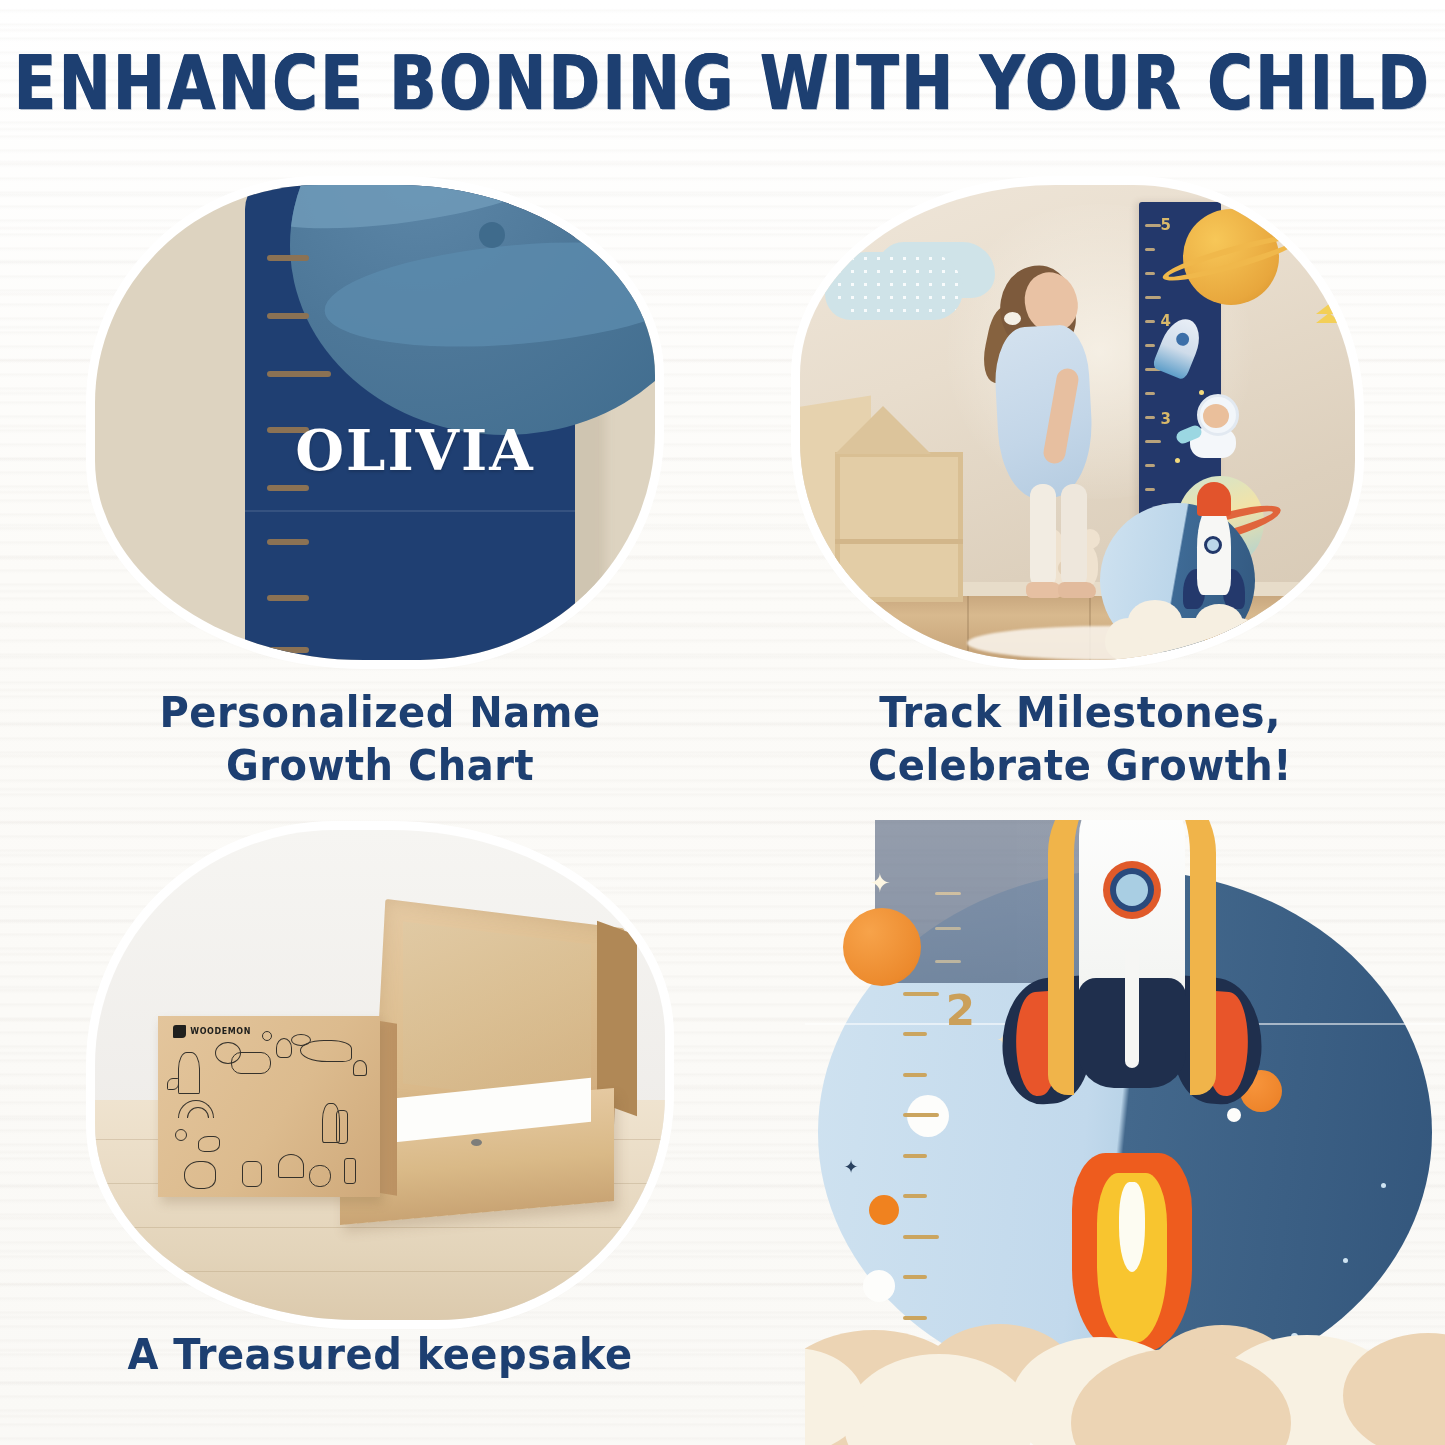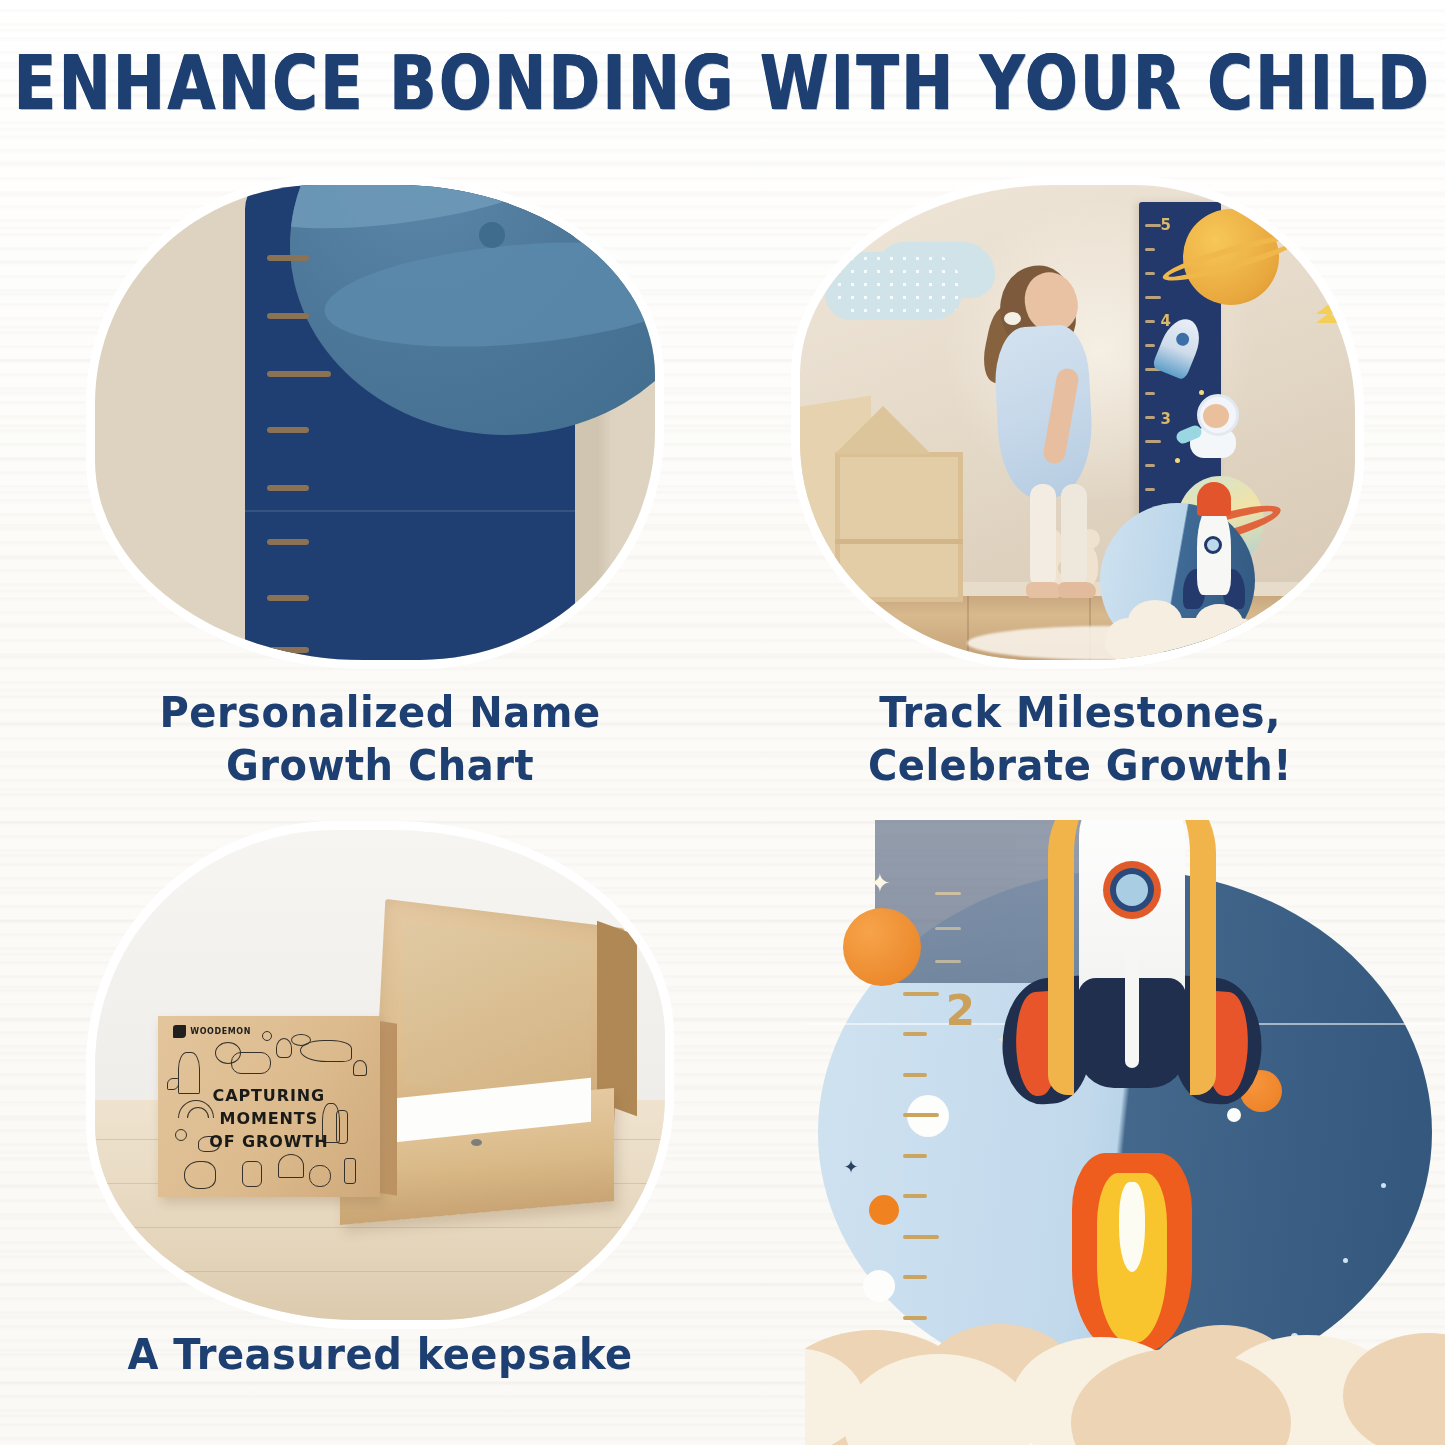--- a/index.html
+++ b/index.html
@@ -350,20 +350,21 @@
         <div class="t" style="top:176px; width:64px;"></div>
         <div class="t" style="top:232px; width:42px;"></div>
         <div class="t" style="top:290px; width:42px;"></div>
         <div class="t" style="top:344px; width:42px;"></div>
         <div class="t" style="top:400px; width:42px;"></div>
         <div class="t" style="top:452px; width:42px;"></div>
 
       </div>
 
       <div class="p1-divider"></div>
+      <div class="p1-name">OLIVIA</div>
 
     </div>
   </div>
 </div>
 
 <div class="caption" id="cap1">
   <div>Personalized Name</div>
   <div>Growth Chart</div>
 </div>
 
@@ -513,25 +514,20 @@
           <div class="d" style="left:68%; top:82%;  width:22px; height:22px; border-radius:46%;"></div>
           <div class="d" style="left:84%; top:78%;  width:12px; height:26px; border-radius:3px;"></div>
           <div class="d" style="left:47%; top:8%;   width:10px; height:10px; border-radius:50%;"></div>
           <div class="d" style="left:88%; top:24%;  width:14px; height:16px; border-radius:50% 50% 20% 20%;"></div>
           <div class="d" style="left:4%;  top:34%;  width:12px; height:12px; border-radius:50% 10% 50% 10%;"></div>
         </div>
         <div class="pk-logo">
           <div class="mark"></div>
           <div class="wd">WOODEMON</div>
         </div>
-        <div class="pk-box-title">
-          <div>CAPTURING</div>
-          <div>MOMENTS</div>
-          <div>OF GROWTH</div>
-        </div>
       </div>
     </div>
   </div>
 </div>
 
 <div class="caption" id="cap3">
   <div>A Treasured keepsake</div>
 </div>
 
 <div class="panel" id="p4">

